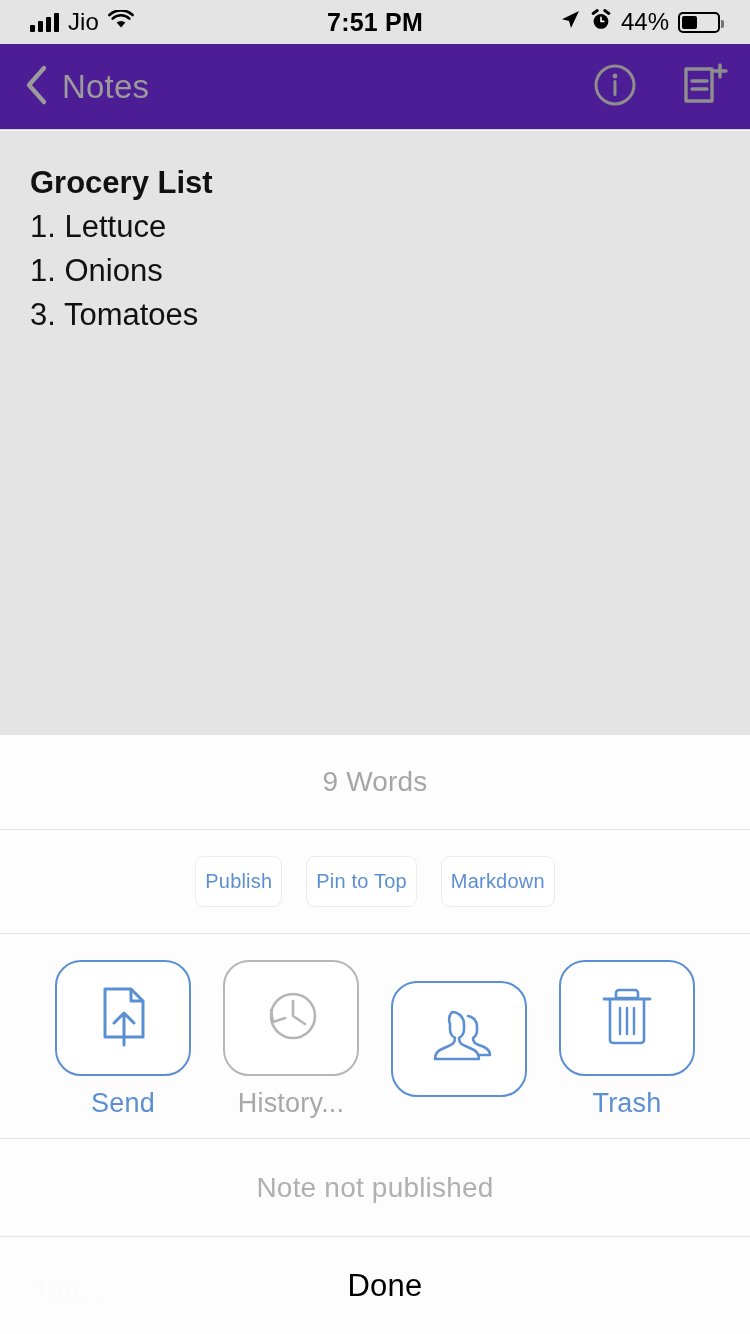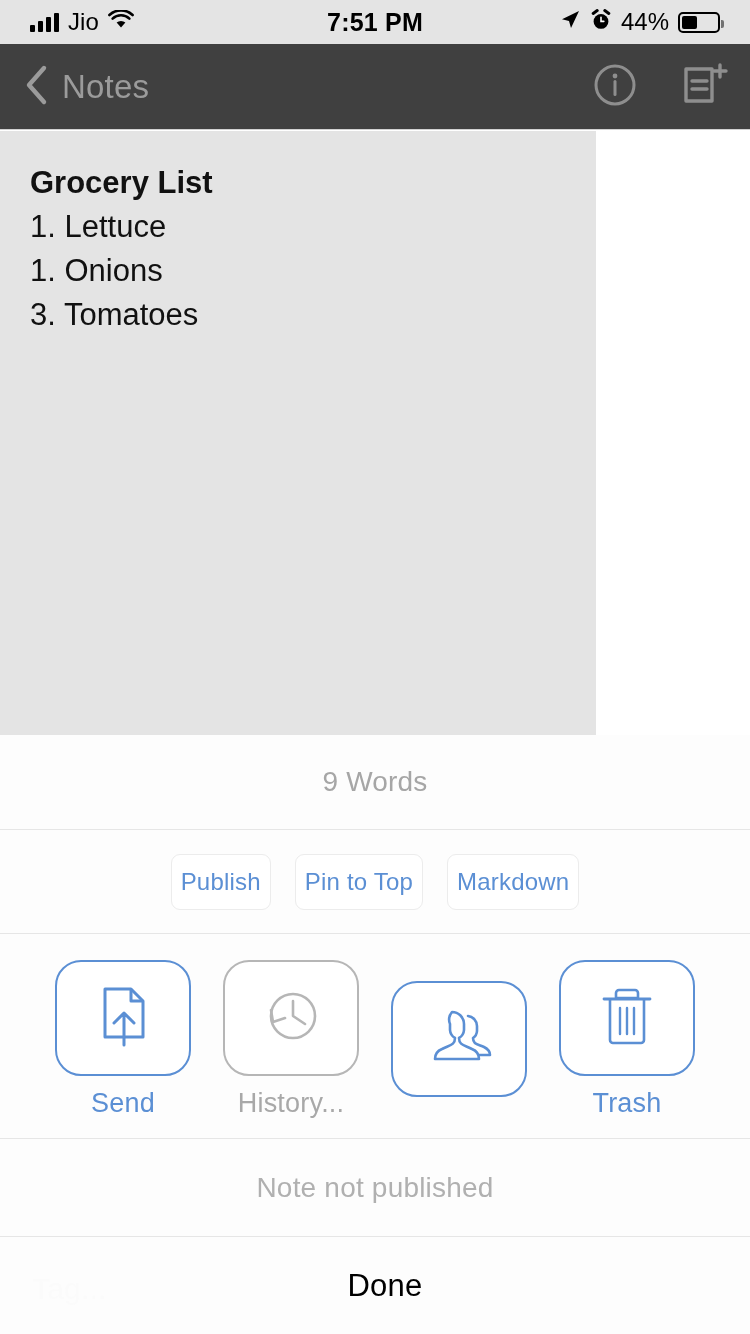--- a/index.html
+++ b/index.html
@@ -47,33 +47,33 @@
     content: ""; position: absolute; right: -6px; top: 6px;
     width: 3px; height: 8px; background: #000; border-radius: 0 2px 2px 0;
     opacity: .5;
   }
   .battery .fill { height: 100%; background: #000; border-radius: 2px; width: 44%; }
 
   
   .nav-bar {
     position: absolute; top: 44px; left: 0;
     width: 750px; height: 86px;
-    background: #404040;
+    background: #4c1d95;
     display: flex; align-items: center;
     padding: 0 22px 0 24px;
     border-bottom: 1px solid #d2d2d2;
   }
   .back-btn { display: flex; align-items: center; gap: 12px; flex: 1; }
   .back-label { font-size: 33px; color: #9b9b9b; letter-spacing: .2px; }
   .nav-actions { display: flex; align-items: center; gap: 42px; }
 
   
   .note-body {
     position: absolute; top: 131px; left: 0;
-    width: 596px; height: 604px;
+    width: 750px; height: 604px;
     background: #e4e4e4;
     padding: 30px 30px 0 30px;
   }
   .note-title { font-size: 31px; font-weight: 700; color: #111; line-height: 1.42; }
   .note-line  { font-size: 31px; font-weight: 400; color: #111; line-height: 1.42; }
 
   
   .sheet {
     position: absolute; top: 735px; left: 0;
     width: 750px; height: 599px;
@@ -85,21 +85,21 @@
     height: 95px; display: flex; align-items: center; justify-content: center;
   }
   .wordcount { font-size: 28px; color: #a6a6a6; letter-spacing: .2px; }
 
   .pills-row {
     height: 104px; display: flex; align-items: center; justify-content: center; gap: 24px;
   }
   .pill {
     border: 1px solid #ececec; border-radius: 9px;
     padding: 13px 9px; background: #fff;
-    font-size: 24px; color: #5b8fd4; letter-spacing: .2px;
+    font-size: 20px; color: #5b8fd4; letter-spacing: .2px;
   }
 
   .tiles-row {
     height: 205px; display: flex; align-items: center; justify-content: center;
     gap: 32px; padding-top: 6px;
   }
   .tile { width: 136px; display: flex; flex-direction: column; align-items: center; gap: 12px; }
   .tile-box {
     width: 136px; height: 116px;
     border: 2px solid #5b8fd4; border-radius: 26px;

